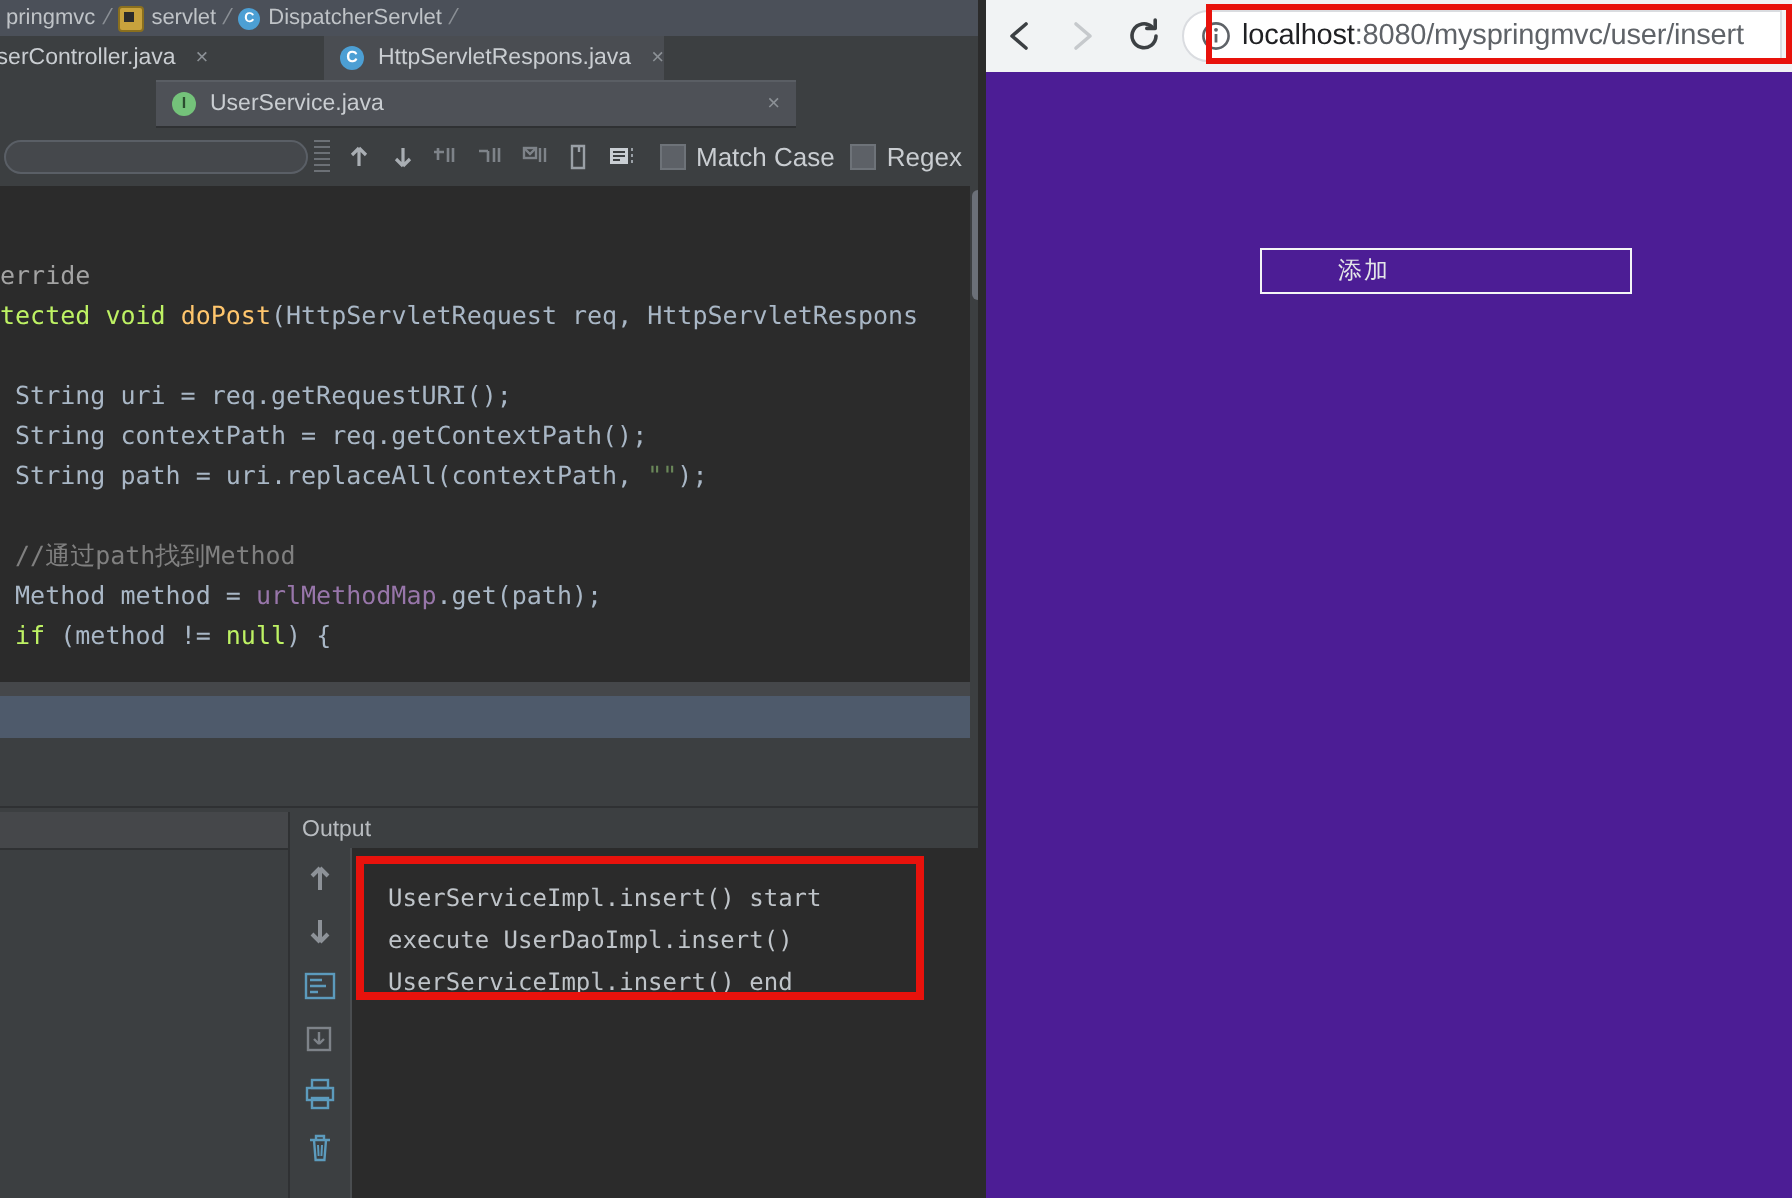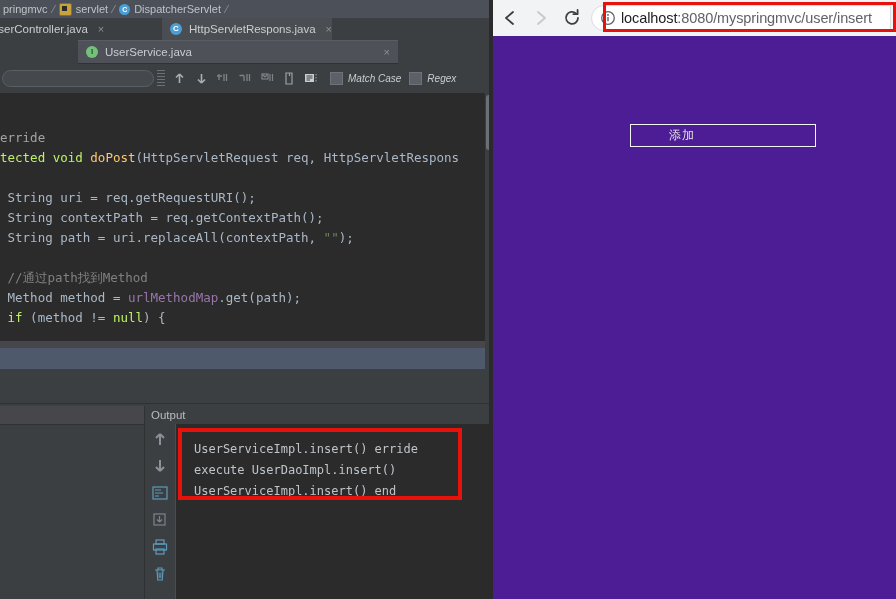--- a/index.html
+++ b/index.html
@@ -67,21 +67,21 @@
     width:152px;height:17px;margin-left:2px;border:1px solid #5a5f66;
     border-radius:9px;background:#45484c;box-sizing:border-box;
   }
   #find-grip{width:8px;height:18px;margin:0 3px;
      background:repeating-linear-gradient(to bottom,#787d83 0 1px,transparent 1px 3px);
      opacity:.8;}
   .fbtn{width:22px;height:22px;display:flex;align-items:center;justify-content:center;
         color:#a9aeb3;font-size:13px;}
   .chk{width:11px;height:11px;background:#5d6167;border:1px solid #6e7379;
        margin:0 5px 0 8px;display:inline-block;vertical-align:middle;}
-  .chklbl{font-size:10px;color:#c9cdd1;font-style:italic;}
+  .chklbl{font-size:13px;color:#c9cdd1;}
   .chkwrap{display:flex;align-items:center;}
 
   
   #editor{
     position:absolute;left:0;top:93px;width:493px;height:250px;
     background:#2b2b2b;overflow:hidden;
     font-family:"DejaVu Sans Mono","Liberation Mono",monospace;
     font-size:12.5px;line-height:20px;
     padding-top:35px;box-sizing:border-box;
     white-space:pre;color:#a9b7c6;
@@ -302,21 +302,21 @@
             <rect x="4" y="10" width="8" height="5" stroke="#5c9bbd" stroke-width="1.2" fill="none"></rect>
           </svg>
       </div>
       <div class="otool">
         <svg width="16" height="16" viewBox="0 0 16 16">
             <path d="M3 4 H13 M5 4 L5.8 14 H10.2 L11 4 M6 2 H10 L10 4 H6 Z" stroke="#5c9bbd" stroke-width="1.2" fill="none"></path>
             <path d="M7 6.5 L7.3 12 M9 6.5 L8.7 12" stroke="#5c9bbd" stroke-width="1"></path>
           </svg>
       </div>
     </div>
-    <div id="out-console"><div>UserServiceImpl.insert() erride</div><div>execute UserDaoImpl.insert()</div><div>UserServiceImpl.insert() end</div></div>
+    <div id="out-console"><div>UserServiceImpl.insert() start</div><div>execute UserDaoImpl.insert()</div><div>UserServiceImpl.insert() end</div></div>
   </div>
 
   <div id="redbox-out"></div>
   <div id="ide-right-edge"></div>
 </div>
 
 <div id="browser">
   <div id="br-toolbar">
     <div class="navbtn">
       <svg width="20" height="20" viewBox="0 0 20 20">

